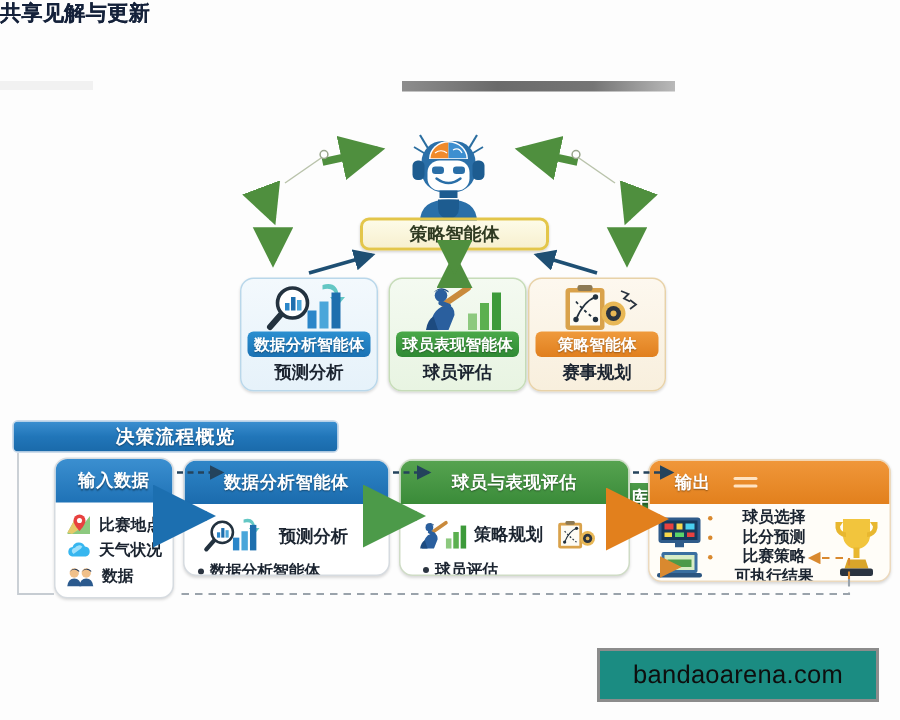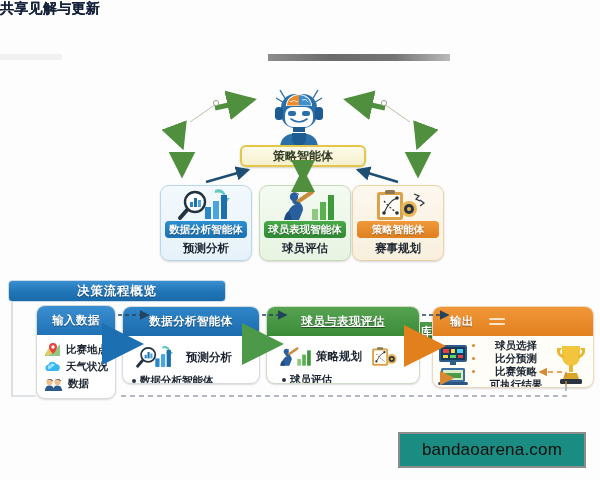--- a/index.html
+++ b/index.html
@@ -101,21 +101,21 @@
     color:#fff;font-size:11.5px;font-weight:bold;letter-spacing:.4px;
     text-shadow:0 1px 1px rgba(0,0,0,.4);
   }
   .fbox .bd{padding:4px 5px 4px 5px;}
 
   .b-input{left:36px;top:305px;width:78px;height:92px;}
   .b-input .hd{background:linear-gradient(180deg,#3b8fd0 0%,#1f72b6 100%);}
   .b-data{left:122px;top:306px;width:136px;height:76px;}
   .b-data .hd{background:linear-gradient(180deg,#2f86c8 0%,#1b6bad 100%);}
   .b-perf{left:266px;top:306px;width:152px;height:76px;border-color:#cfdcc6;}
-  .b-perf .hd{background:linear-gradient(180deg,#56a350 0%,#3a8b39 100%);text-decoration:underline;}
+  .b-perf .hd{background:linear-gradient(180deg,#56a350 0%,#3a8b39 100%);}
   .b-out{left:432px;top:306px;width:160px;height:80px;border-color:#ecd9bd;background:#fffdf8;}
   .b-out .hd{background:linear-gradient(180deg,#f0973a 0%,#e2801d 100%);justify-content:flex-start;padding-left:17px;}
 
   .row{display:flex;align-items:center;gap:5px;margin:3px 0 0 2px;}
   .row .tx{font-size:10.5px;font-weight:bold;color:#1b2430;}
 
   .bullet{
     display:inline-block;width:4px;height:4px;border-radius:50%;
     background:#2b3440;margin-right:4px;vertical-align:middle;
   }

